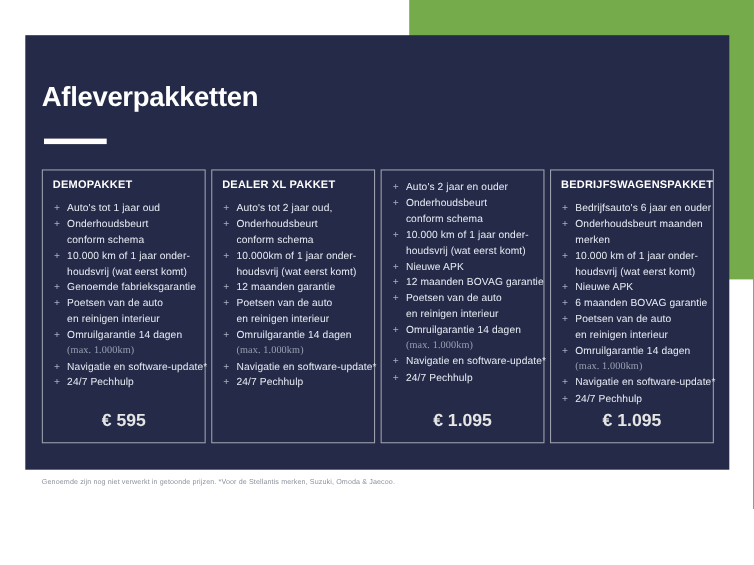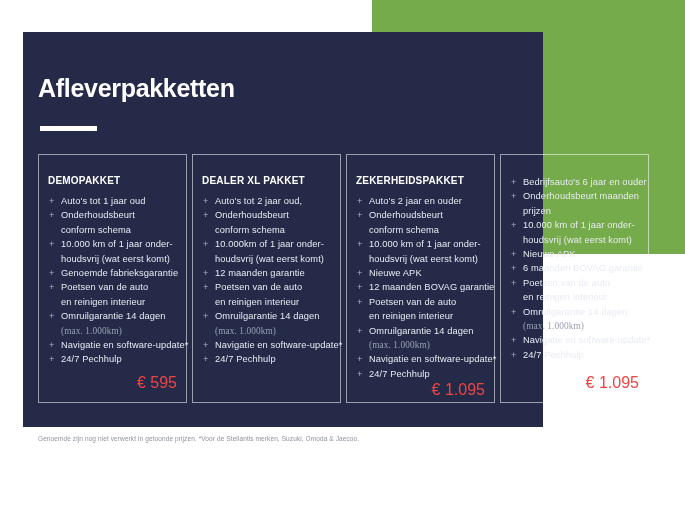--- a/index.html
+++ b/index.html
@@ -10,21 +10,21 @@
     position: relative;
     overflow: hidden;
   }
   .green-accent {
     position: absolute; left: 372px; top: 0;
     width: 313px; height: 254px;
     background: var(--green, #75ab4a);
   }
   .panel {
     position: absolute; left: 23px; top: 32px;
-    width: 520px; height: 395px;
+    width: 640px; height: 395px;
     background: var(--navy, #242a47);
   }
   .page-title {
     position: absolute; left: 15px; top: 42px;
     margin: 0;
     font-size: 25px; font-weight: bold;
     letter-spacing: -0.3px;
     color: #ffffff;
   }
   .title-underline {
@@ -33,44 +33,44 @@
     background: #ffffff;
   }
   .packages {
     position: absolute; left: 15px; top: 122px;
     display: flex; gap: 5px;
   }
   .pkg {
     width: 149px; height: 249px;
     box-sizing: border-box;
     border: 1px solid rgba(255,255,255,0.55);
-    padding: 20px 9px 10px 9px;
+    padding: 8px 9px 10px 9px;
     display: flex; flex-direction: column;
     color: #e8ebf3;
   }
   .pkg-name {
     margin: 0 0 8px 0;
     font-size: 10px; font-weight: bold;
     letter-spacing: 0.2px;
     color: #ffffff;
     white-space: nowrap;
   }
   .pkg-lines {
     list-style: none; margin: 0; padding: 0;
     font-size: 9.3px; line-height: 14.4px;
     letter-spacing: 0.1px;
   }
   .line { position: relative; padding-left: 13px; white-space: nowrap; }
   .plus { position: absolute; left: 1px; top: 0; color: #a9b1c3; }
   .line.dim { color: #99a0b4; font-family: Liberation Serif, serif; }
   .pkg-price {
     margin-top: auto;
-    text-align: right;
-    font-size: 16px; font-weight: normal;
-    color: #ef4444;
+    text-align: center;
+    font-size: 16px; font-weight: bold;
+    color: #e5e5e5;
   }
   .footnote {
     position: absolute; left: 38px; top: 435px;
     margin: 0;
     font-size: 6.5px;
     letter-spacing: 0.1px;
     color: #8d929e;
   }
 </style>
 </head>
@@ -113,44 +113,44 @@
           <li class="line"><span class="plus">+</span><span>Poetsen van de auto</span></li>
           <li class="line"><span>en reinigen interieur</span></li>
           <li class="line"><span class="plus">+</span><span>Omruilgarantie 14 dagen</span></li>
           <li class="line dim"><span>(max. 1.000km)</span></li>
           <li class="line"><span class="plus">+</span><span>Navigatie en software-update*</span></li>
           <li class="line"><span class="plus">+</span><span>24/7 Pechhulp</span></li>
         </ul>
   </div>
 
   <div class="pkg">
-    <h2 class="pkg-name">ZEKERHEIDSPAKKET</h2>
     <ul class="pkg-lines">
           <li class="line"><span class="plus">+</span><span>Auto's 2 jaar en ouder</span></li>
           <li class="line"><span class="plus">+</span><span>Onderhoudsbeurt</span></li>
           <li class="line"><span>conform schema</span></li>
           <li class="line"><span class="plus">+</span><span>10.000 km of 1 jaar onder-</span></li>
           <li class="line"><span>houdsvrij (wat eerst komt)</span></li>
           <li class="line"><span class="plus">+</span><span>Nieuwe APK</span></li>
           <li class="line"><span class="plus">+</span><span>12 maanden BOVAG garantie</span></li>
           <li class="line"><span class="plus">+</span><span>Poetsen van de auto</span></li>
           <li class="line"><span>en reinigen interieur</span></li>
           <li class="line"><span class="plus">+</span><span>Omruilgarantie 14 dagen</span></li>
           <li class="line dim"><span>(max. 1.000km)</span></li>
           <li class="line"><span class="plus">+</span><span>Navigatie en software-update*</span></li>
           <li class="line"><span class="plus">+</span><span>24/7 Pechhulp</span></li>
         </ul>
     <div class="pkg-price">€ 1.095</div>
   </div>
 
   <div class="pkg">
+    <h2 class="pkg-name">BEDRIJFSWAGENSPAKKET</h2>
     <ul class="pkg-lines">
           <li class="line"><span class="plus">+</span><span>Bedrijfsauto's 6 jaar en ouder</span></li>
           <li class="line"><span class="plus">+</span><span>Onderhoudsbeurt maanden</span></li>
-          <li class="line"><span>prijzen</span></li>
+          <li class="line"><span>merken</span></li>
           <li class="line"><span class="plus">+</span><span>10.000 km of 1 jaar onder-</span></li>
           <li class="line"><span>houdsvrij (wat eerst komt)</span></li>
           <li class="line"><span class="plus">+</span><span>Nieuwe APK</span></li>
           <li class="line"><span class="plus">+</span><span>6 maanden BOVAG garantie</span></li>
           <li class="line"><span class="plus">+</span><span>Poetsen van de auto</span></li>
           <li class="line"><span>en reinigen interieur</span></li>
           <li class="line"><span class="plus">+</span><span>Omruilgarantie 14 dagen</span></li>
           <li class="line dim"><span>(max. 1.000km)</span></li>
           <li class="line"><span class="plus">+</span><span>Navigatie en software-update*</span></li>
           <li class="line"><span class="plus">+</span><span>24/7 Pechhulp</span></li>

